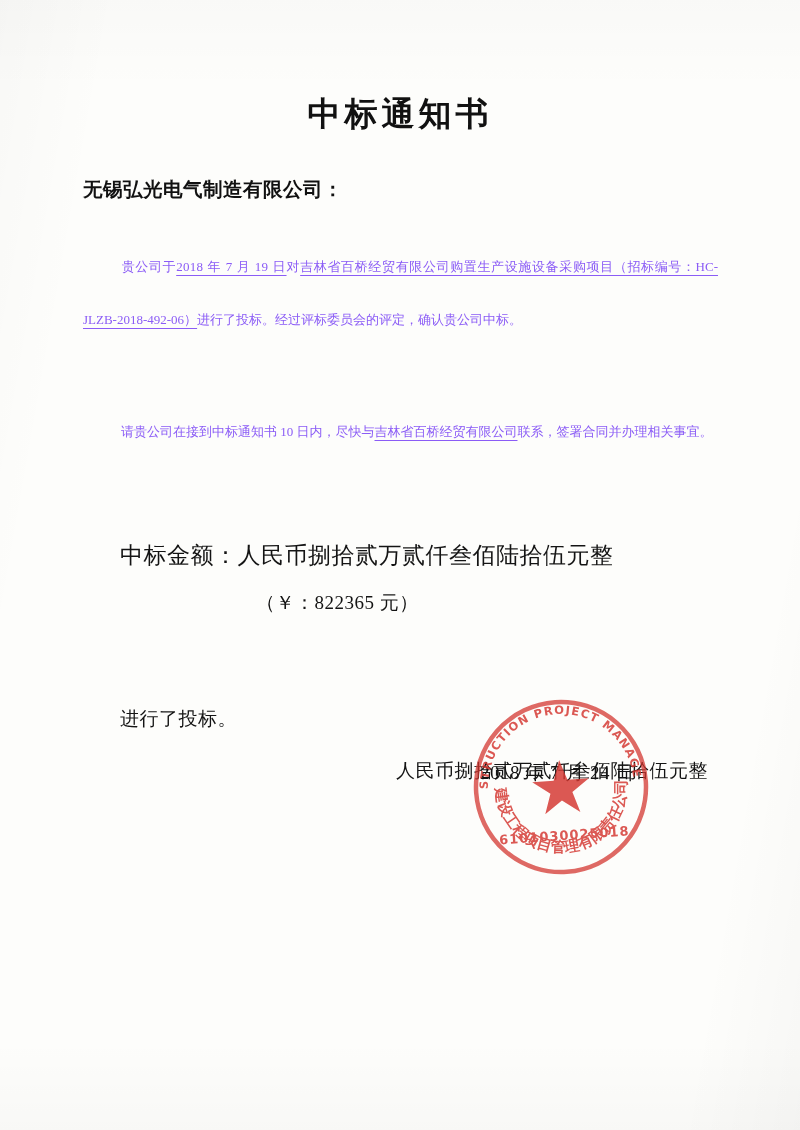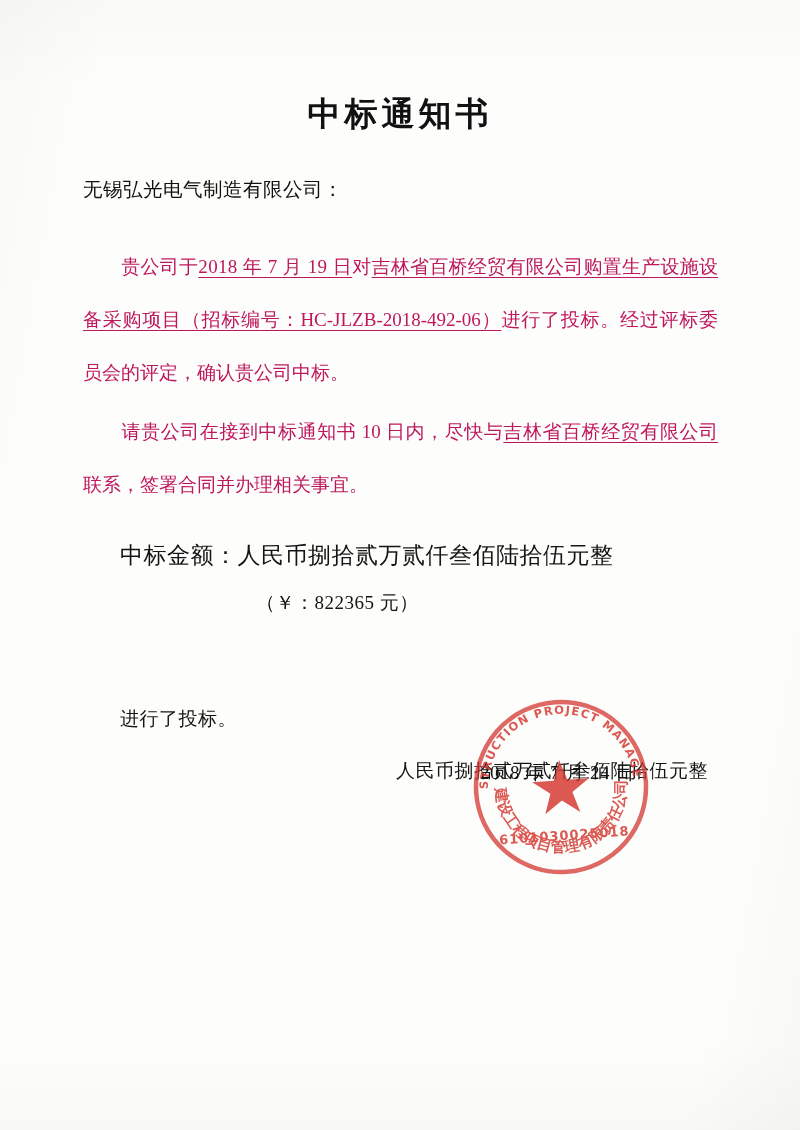--- a/index.html
+++ b/index.html
@@ -41,32 +41,32 @@
     font-weight: bold;
     letter-spacing: 4px;
     font-family: "DejaVu Serif", "Liberation Serif", serif;
     color: #111;
   }
   .addressee {
     position: absolute;
     top: 176px;
     left: 83px;
     font-size: 19.5px;
-    font-weight: normal;
+    font-weight: bold;
     letter-spacing: 0.5px;
     color: #111;
   }
   .body-block {
     position: absolute;
     left: 83px;
     width: 635px;
-    font-size: 19px;
+    font-size: 13px;
     line-height: 53px;
     text-align: justify;
-    color: #be185d;
+    color: #8b5cf6;
   }
   .p1 { top: 240px; }
   .p2 { top: 405px; }
   .indent { display: inline-block; width: 38px; }
   .u {
     text-decoration: underline;
     text-underline-offset: 4px;
   }
   .mono {
     font-family: "Liberation Serif", "DejaVu Serif", serif;

